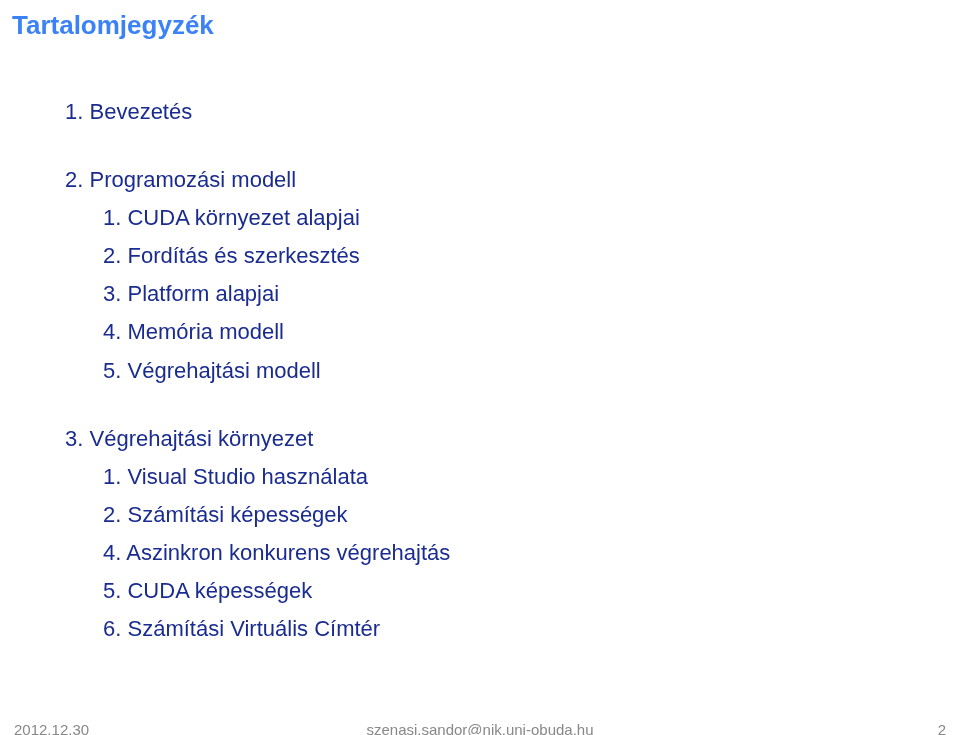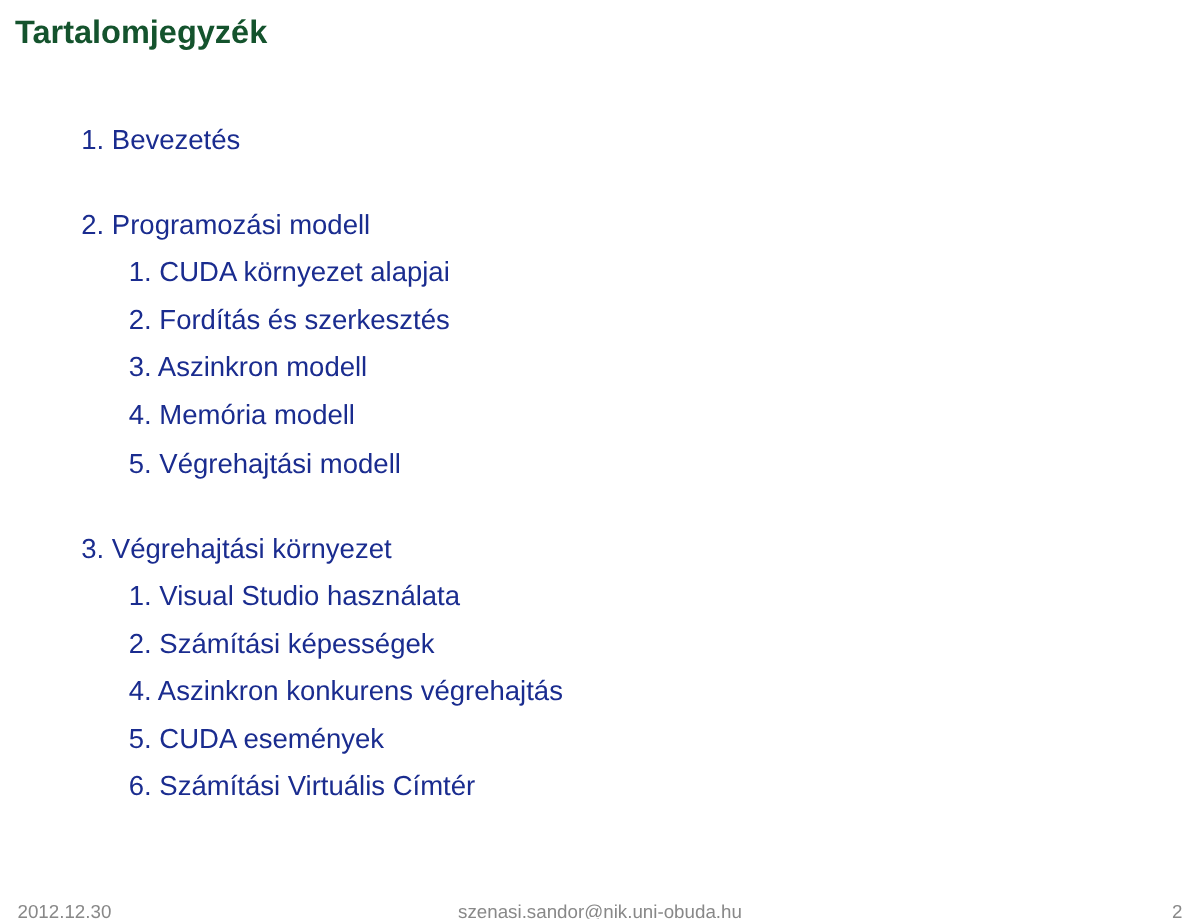--- a/index.html
+++ b/index.html
@@ -1,18 +1,18 @@
 <!DOCTYPE html>
 <html><head>
 <meta charset="utf-8">
 <style>
   * { margin: 0; padding: 0; box-sizing: border-box; }
   html, body { width: 960px; height: 735px; background: #ffffff; font-family: Verdana, Geneva, sans-serif; }
   .page { position: relative; width: 960px; height: 735px; }
-  .title { position: absolute; top: 10px; left: 12px; color: #14532d; font-size: 26px; font-weight: bold; }
+  .title { position: absolute; top: 10px; left: 12px; color: #3b82f6; font-size: 26px; font-weight: bold; }
   .content { position: absolute; top: 95px; left: 65px; color: #1a2c8f; font-size: 22px; line-height: 1.55; }
   .group { margin-bottom: 34px; }
   .lvl1 { margin-bottom: 4px; }
   .lvl2 { padding-left: 38px; margin-bottom: 4px; }
   .footer { position: absolute; bottom: 14px; width: 960px; color: #888888; font-size: 15px; }
   .footer-left { position: absolute; left: 14px; }
   .footer-center { position: absolute; left: 0; width: 960px; text-align: center; }
   .footer-right { position: absolute; right: 14px; }
 </style>
 </head>
@@ -39,21 +39,21 @@
       <div class="lvl2">
         <span>1.</span>
         <span>CUDA környezet alapjai</span>
       </div>
       <div class="lvl2">
         <span>2.</span>
         <span>Fordítás és szerkesztés</span>
       </div>
       <div class="lvl2">
         <span>3.</span>
-        <span>Aszinkron modell</span>
+        <span>Platform alapjai</span>
       </div>
       <div class="lvl2">
         <span>4.</span>
         <span>Memória modell</span>
       </div>
       <div class="lvl2">
         <span>5.</span>
         <span>Végrehajtási modell</span>
       </div>
     </div>
@@ -70,21 +70,21 @@
       <div class="lvl2">
         <span>2.</span>
         <span>Számítási képességek</span>
       </div>
       <div class="lvl2">
         <span>4.</span>
         <span>Aszinkron konkurens végrehajtás</span>
       </div>
       <div class="lvl2">
         <span>5.</span>
-        <span>CUDA események</span>
+        <span>CUDA képességek</span>
       </div>
       <div class="lvl2">
         <span>6.</span>
         <span>Számítási Virtuális Címtér</span>
       </div>
     </div>
 
   </div>
 
   <div class="footer">

